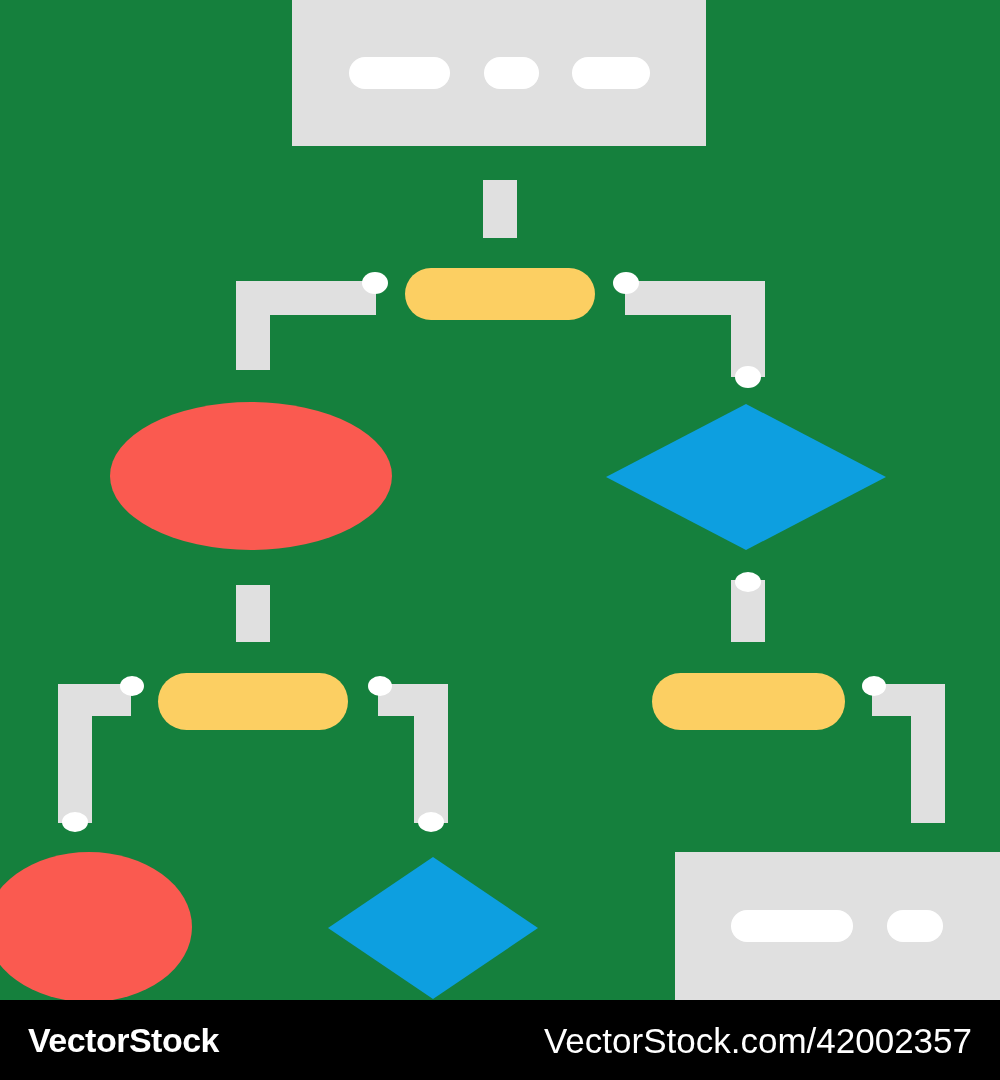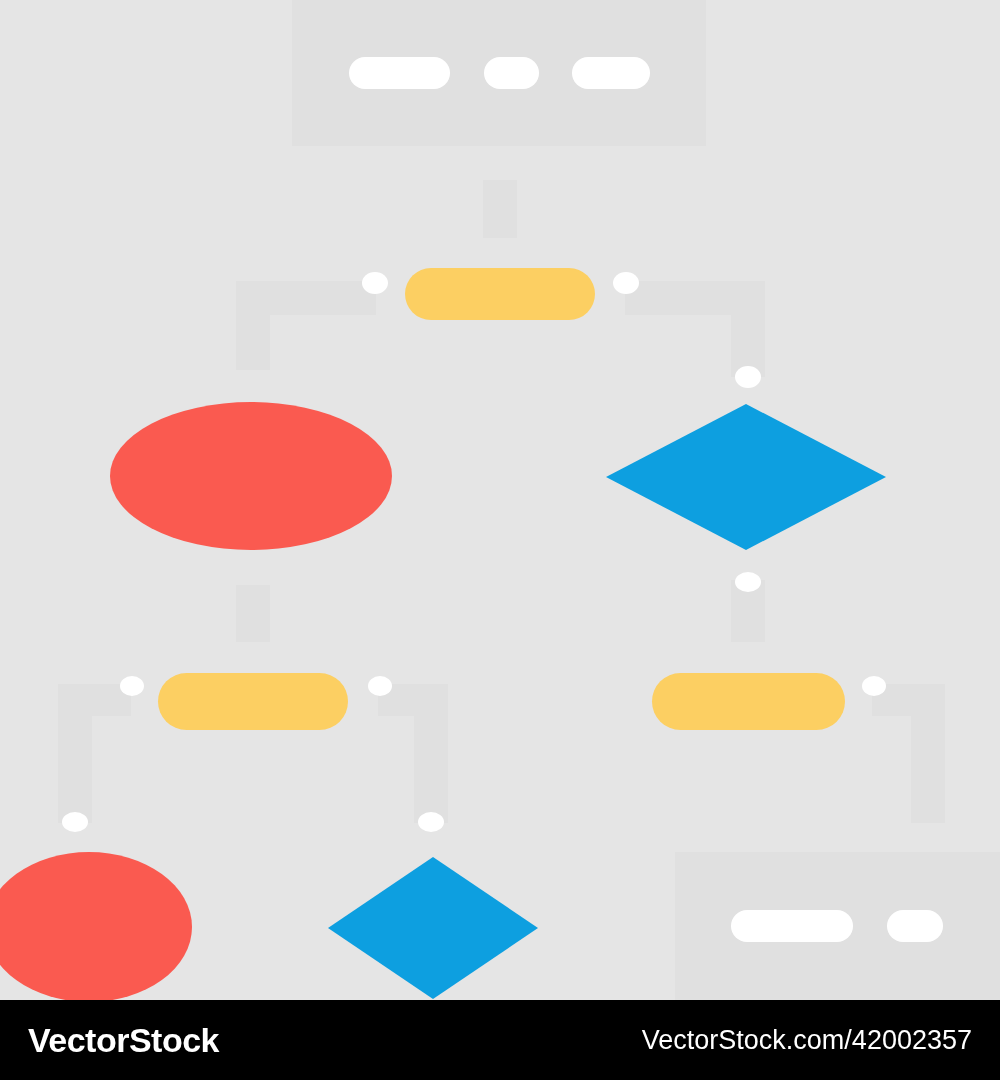--- a/index.html
+++ b/index.html
@@ -85,28 +85,28 @@
     box-sizing: border-box;
     padding: 0 28px;
   }
   #footer .brand {
     font-size: 34px;
     font-weight: bold;
     letter-spacing: -0.5px;
     line-height: 1;
   }
   #footer .url {
-    font-size: 27px;
+    font-size: 35px;
     line-height: 1;
   }
 </style>
 </head>
 <body>
 
-<div id="stage" style="background: #e5e5e5;">
+<div id="stage" style="background: #15803d;">
 
   <div id="canvas">
 
     <div class="node box" style="left: 292px; top: 0px; width: 414px; height: 146px; background: rgb(224, 224, 224);">
       <div class="box-pill" style="left: 57px; top: 57px; width: 101px; height: 32px; background: rgb(255, 255, 255);"></div>
       <div class="box-pill" style="left: 192px; top: 57px; width: 55px; height: 32px; background: rgb(255, 255, 255);"></div>
       <div class="box-pill" style="left: 280px; top: 57px; width: 78px; height: 32px; background: rgb(255, 255, 255);"></div>
     </div>
 
     <div class="conn" style="left: 483px; top: 180px; width: 34px; height: 58px; background: rgb(224, 224, 224);"></div>

